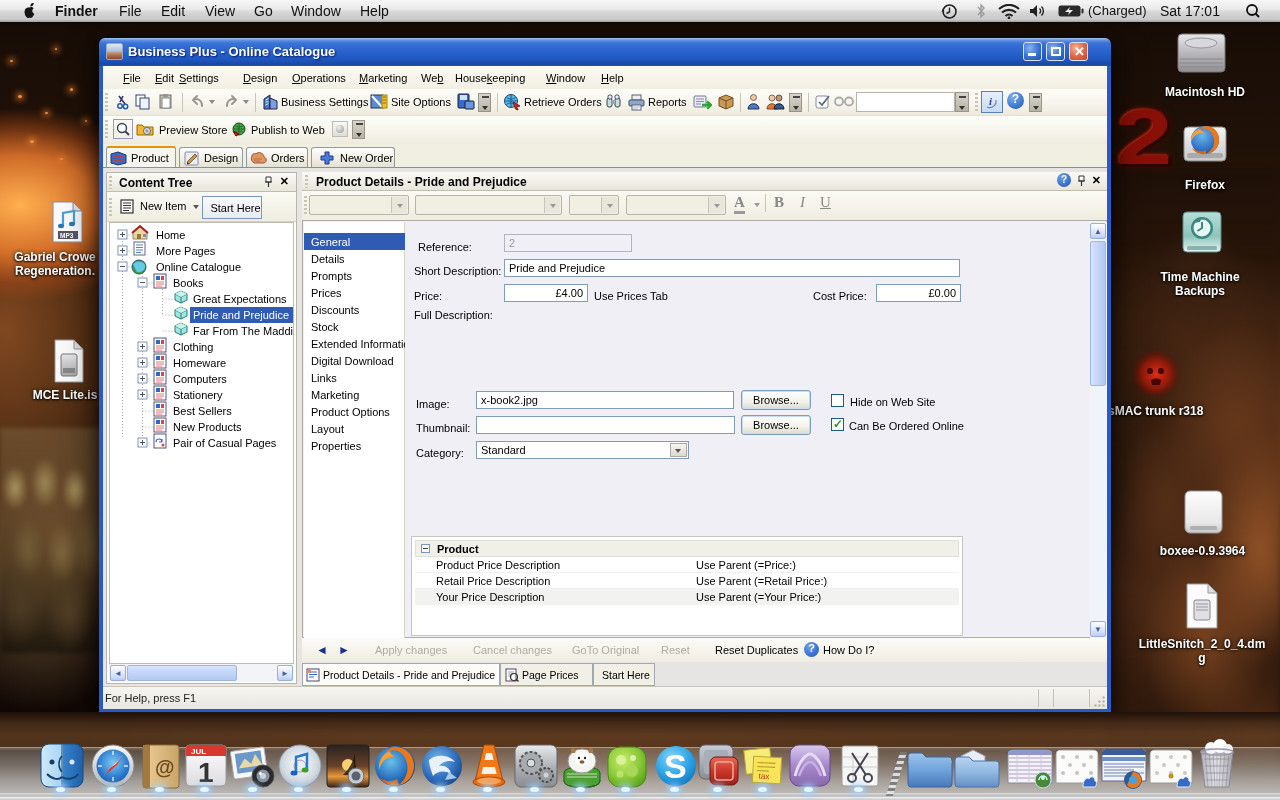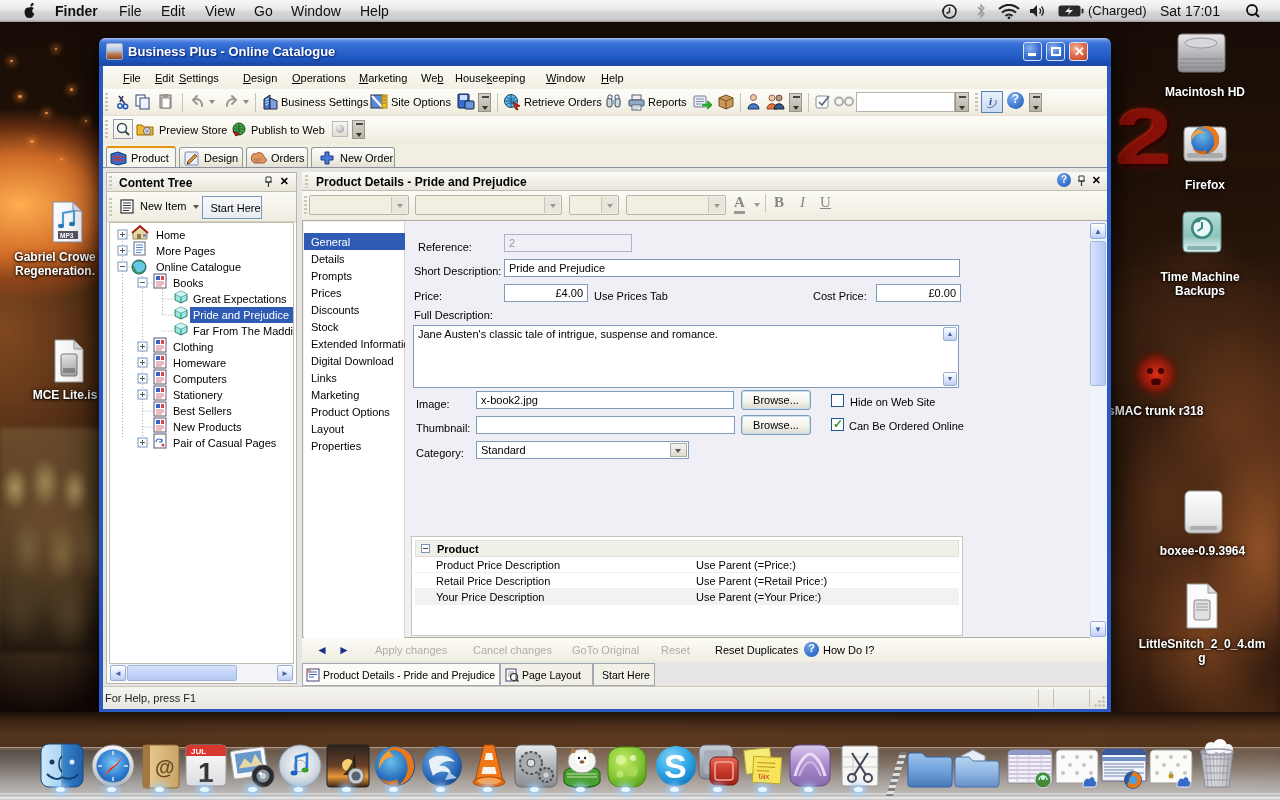--- a/index.html
+++ b/index.html
@@ -766,24 +766,20 @@
         <div class="flabel" style="left:115px; top:20px;">Reference:</div>
         <div class="field dis" style="left:201px; top:13px; width:128px;">2</div>
         <div class="flabel" style="left:111px; top:44px;">Short Description:</div>
         <div class="field" style="left:201px; top:38px; width:456px;">Pride and Prejudice</div>
         <div class="flabel" style="left:111px; top:69px;">Price:</div>
         <div class="field" style="left:201px; top:63px; width:84px; text-align:right; padding-right:4px;">£4.00</div>
         <div class="flabel" style="left:291px; top:69px;">Use Prices Tab</div>
         <div class="flabel" style="left:510px; top:69px;">Cost Price:</div>
         <div class="field" style="left:573px; top:63px; width:85px; text-align:right; padding-right:4px;">£0.00</div>
         <div class="flabel" style="left:111px; top:88px;">Full Description:</div>
-        <div class="field" style="left:110px; top:104px; width:546px; height:63px;">Jane Austen's classic tale of intrigue, suspense and romance.
-          <span class="sbtn" style="right:1px; top:1px; width:14px; height:14px; padding-top:2px; font-size:7px;">▲</span>
-          <span class="sbtn" style="right:1px; bottom:1px; width:14px; height:14px; padding-top:2px; font-size:7px;">▼</span>
-        </div>
         <div class="flabel" style="left:113px; top:177px;">Image:</div>
         <div class="field" style="left:173px; top:170px; width:258px;">x-book2.jpg</div>
         <div class="xbtn" style="left:438px; top:169px; width:70px;">Browse...</div>
         <div class="ckbox" style="left:528px; top:173px;"></div>
         <div class="flabel" style="left:547px; top:175px;">Hide on Web Site</div>
         <div class="flabel" style="left:113px; top:201px;">Thumbnail:</div>
         <div class="field" style="left:173px; top:195px; width:259px;"></div>
         <div class="xbtn" style="left:438px; top:194px; width:70px;">Browse...</div>
         <div class="ckbox" style="left:528px; top:197px; color:#2a9a2a; font-weight:bold; font-size:12px;">
             <span style="position:absolute;left:1px;top:-2px;">✓</span>
@@ -841,21 +837,21 @@
             </svg>
             <span style="position:absolute; left:20px; top:5px;">Product Details - Pride and Prejudice</span>
           </div>
         <div class="btab" style="left:198px; width:93px;">
             <svg style="position:absolute;left:4px;top:4px;" width="14" height="14" viewBox="0 0 14 14">
               <rect x="1" y="1" width="10" height="12" fill="#fff" stroke="#447"></rect>
               <path d="M3 4 h6 M3 6 h6 M3 8 h4" stroke="#888" stroke-width="0.8"></path>
               <circle cx="9" cy="9" r="3.5" fill="none" stroke="#333" stroke-width="1.2"></circle>
               <path d="M11.5 11.5 L13.5 13.5" stroke="#333" stroke-width="1.4"></path>
             </svg>
-            <span style="position:absolute; left:21px; top:5px;">Page Layout</span>
+            <span style="position:absolute; left:21px; top:5px;">Page Prices</span>
           </div>
         <div class="btab" style="left:291px; width:62px;">
             <span style="position:absolute; left:8px; top:5px;">Start Here</span>
           </div>
       </div>
     </div>
 
     <div id="statusbar">
       <span style="position:absolute; left:2px; top:5px;">For Help, press F1</span>
       <span style="position:absolute; left:935px; top:2px; width:1px; height:18px; background:#c4c1b4;"></span>

